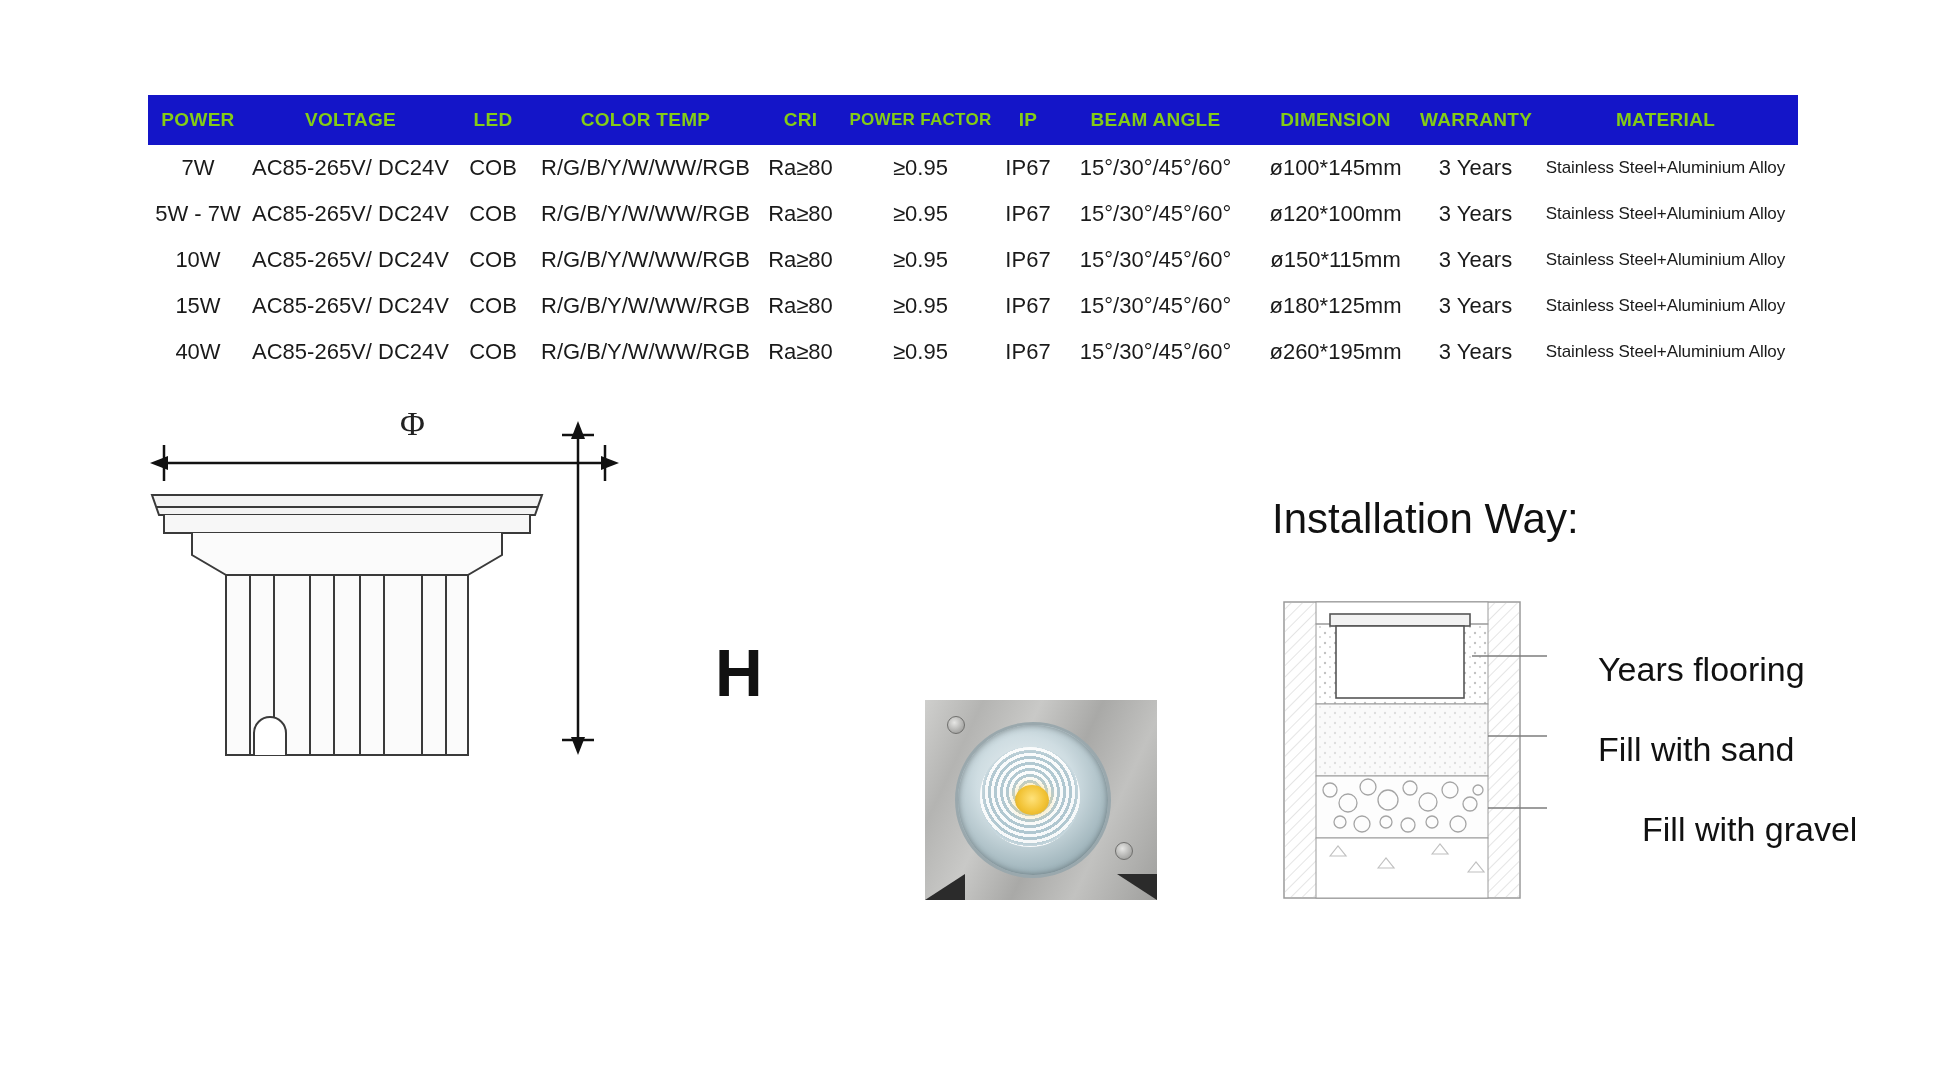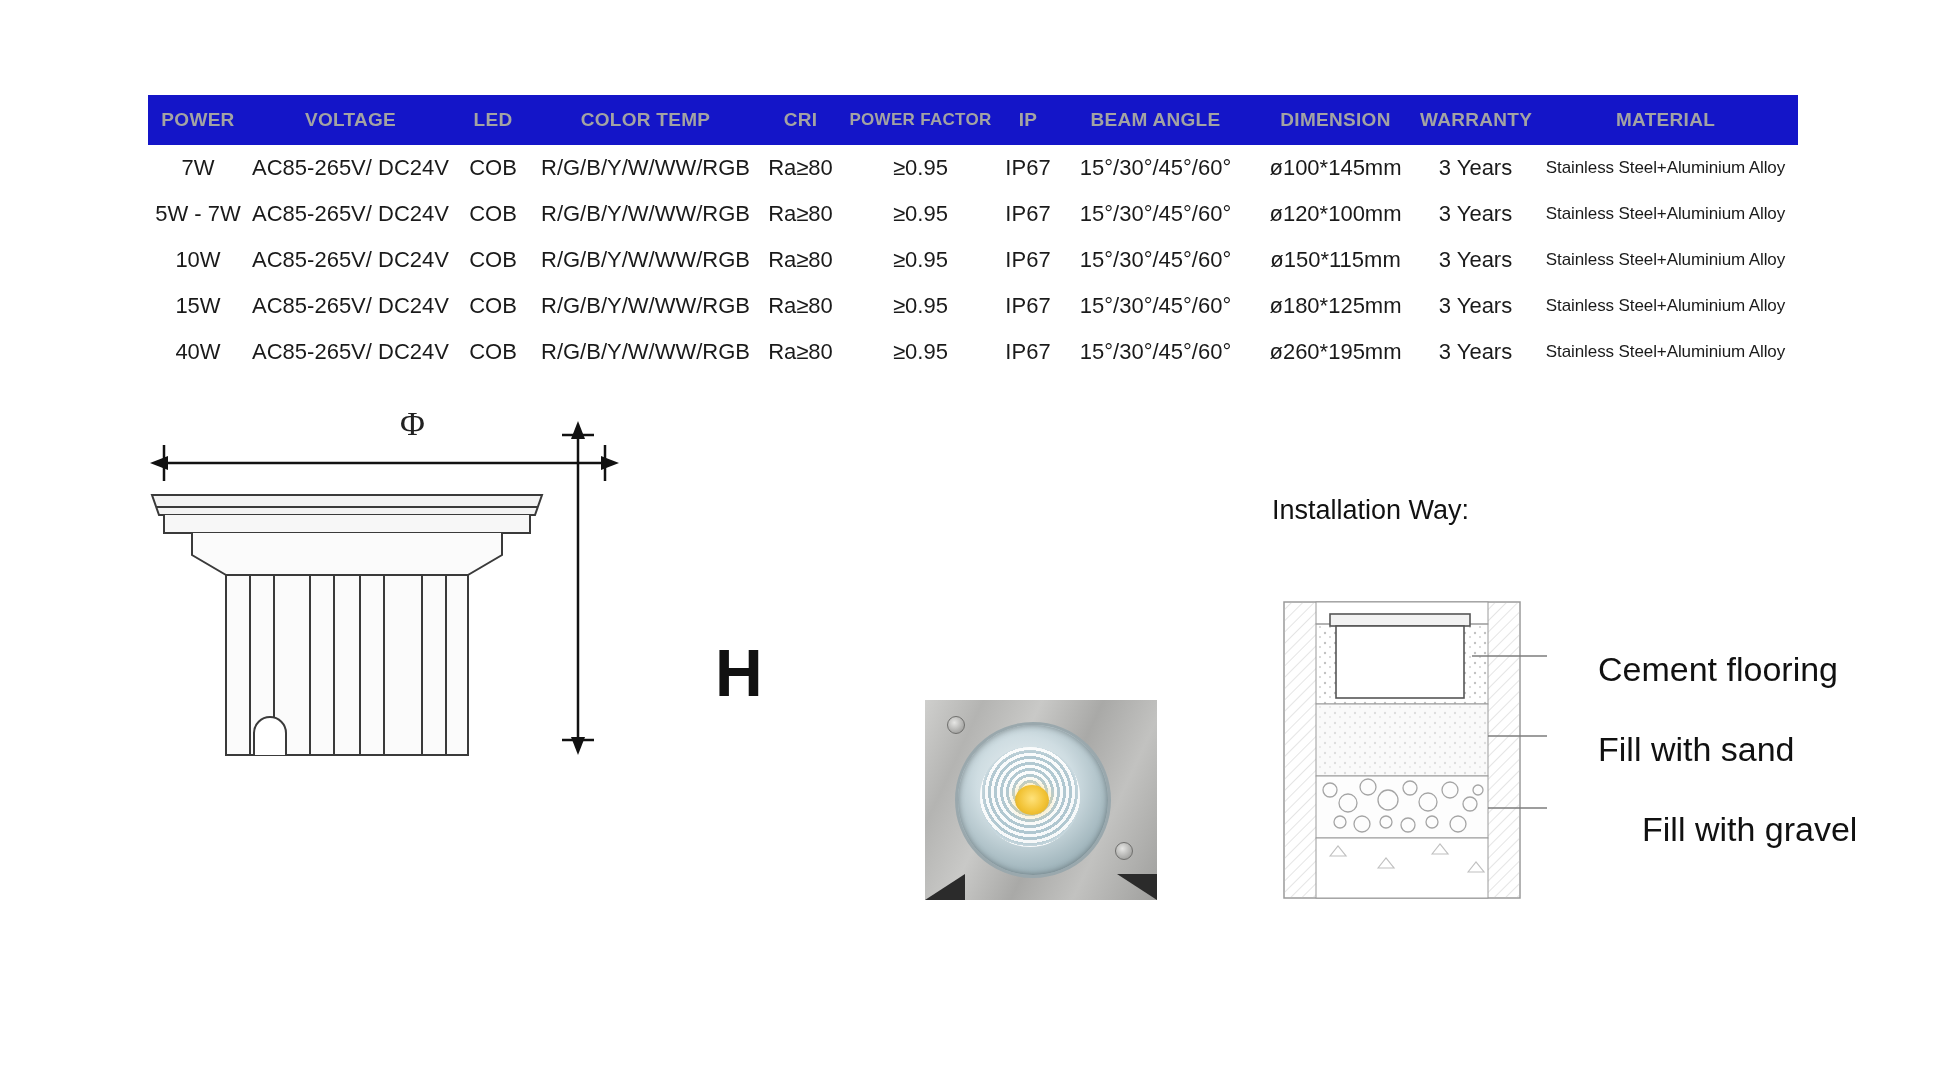--- a/index.html
+++ b/index.html
@@ -22,21 +22,21 @@
     top: 95px;
     width: 1640px;
   }
   table.spec {
     border-collapse: collapse;
     width: 100%;
     table-layout: fixed;
   }
   table.spec thead th {
     background: #1415c8;
-    color: #a3a3a3;
+    color: #84cc16;
     font-size: 19px;
     font-weight: bold;
     letter-spacing: 0.3px;
     padding: 14px 2px 14px 2px;
     text-align: center;
     white-space: nowrap;
     margin-top: 8px;
   }
   table.spec thead th.small {
     font-size: 17px;
@@ -158,21 +158,21 @@
     border: 1px solid #6f6f6d;
   }
   #photo .screw.s1 { left: 22px; top: 16px; }
   #photo .screw.s2 { right: 24px; bottom: 40px; }
 
   
   #install-title {
     position: absolute;
     left: 1272px;
     top: 495px;
-    font-size: 27px;
+    font-size: 42px;
     color: #111;
     font-family: "Liberation Sans", sans-serif;
   }
   #install-diagram {
     position: absolute;
     left: 1282px;
     top: 600px;
     width: 265px;
     height: 300px;
   }
@@ -404,15 +404,15 @@
     </g>
 
     <g stroke="#7d7d7d" stroke-width="1.4">
       <line x1="190" y1="56" x2="306" y2="56"></line>
       <line x1="206" y1="136" x2="306" y2="136"></line>
       <line x1="206" y1="208" x2="306" y2="208"></line>
     </g>
   </svg>
 </div>
 
-<div class="install-label" id="lbl-cement">Cement flooring</div>
+<div class="install-label" id="lbl-cement">Years flooring</div>
 <div class="install-label" id="lbl-sand">Fill with sand</div>
 <div class="install-label" id="lbl-gravel">Fill with gravel</div>
 
 </body></html>

